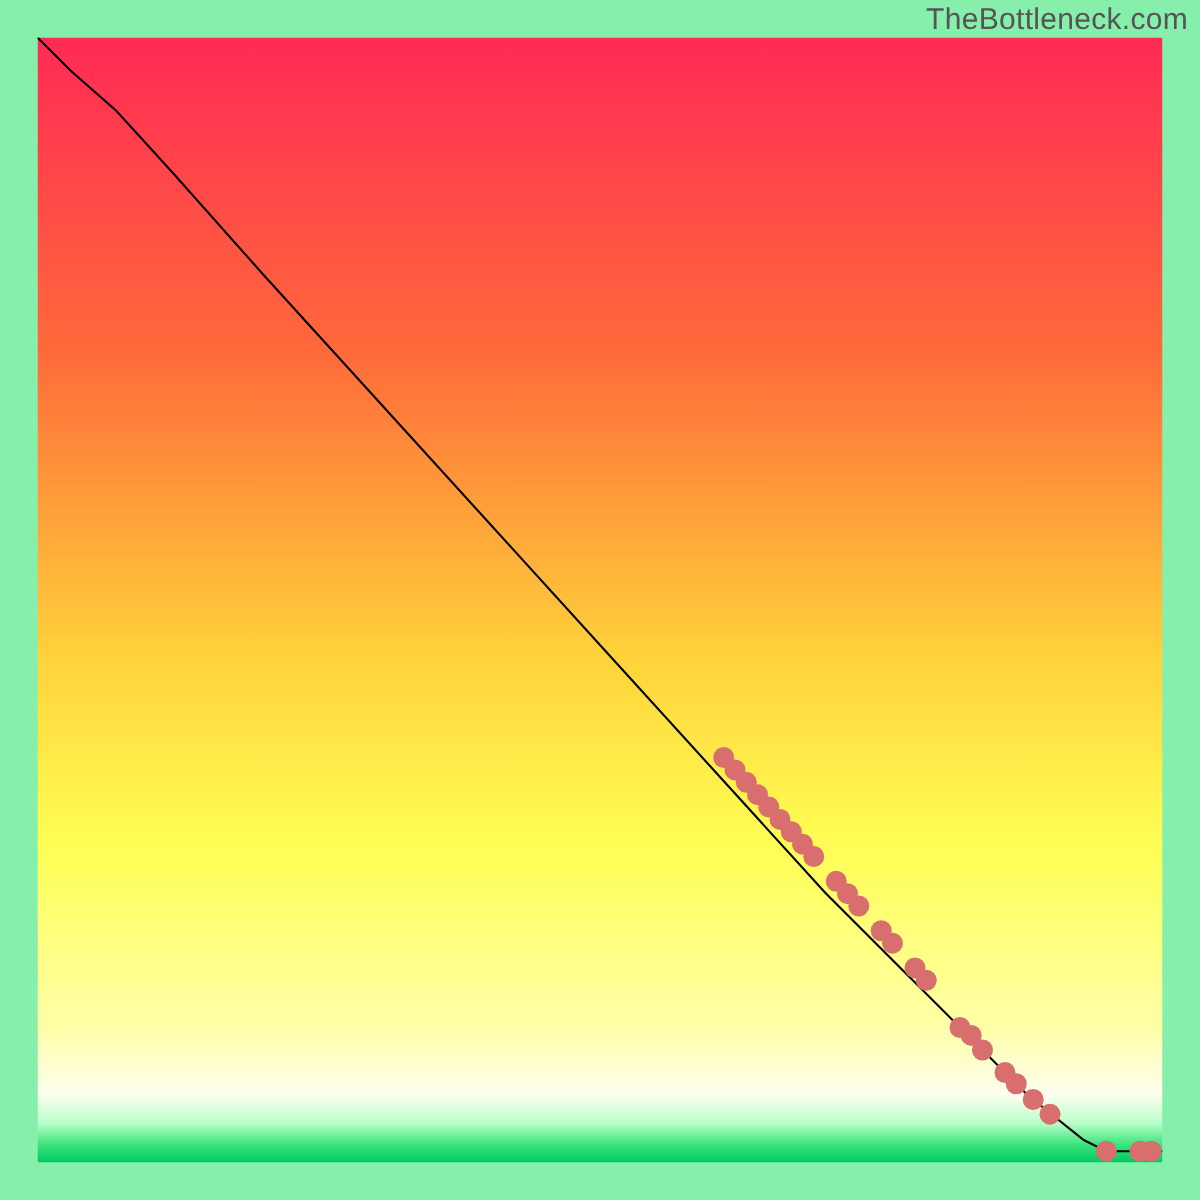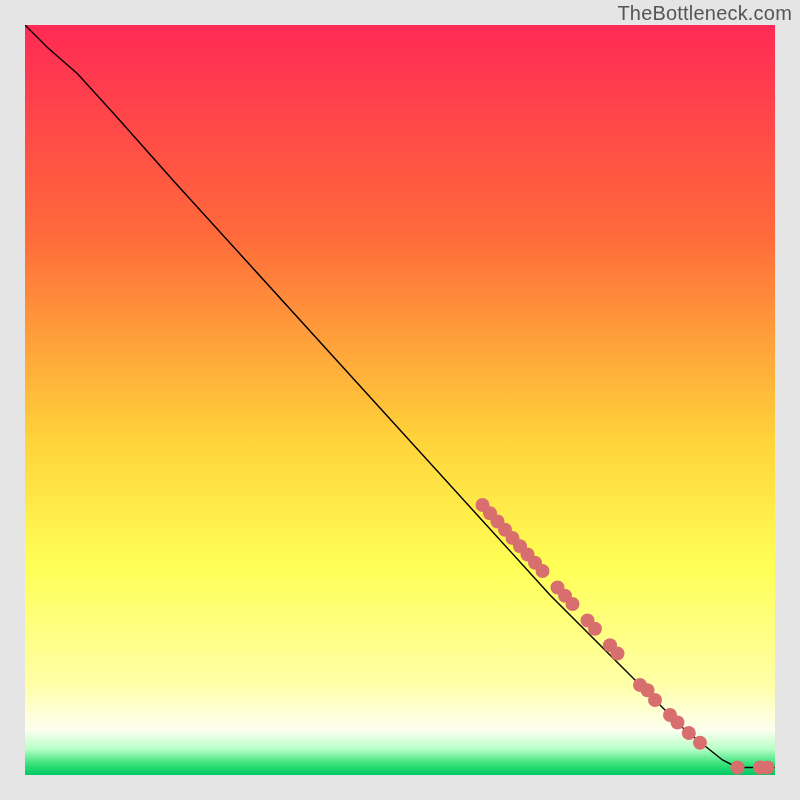--- a/index.html
+++ b/index.html
@@ -8,21 +8,21 @@
     width: 800px;
     height: 800px;
     background: #000;
     font-family: Arial, Helvetica, sans-serif;
     overflow: hidden;
   }
   .frame {
     position: relative;
     width: 800px;
     height: 800px;
-    background: #e5e5e5;
+    background: #86efac;
   }
   .watermark {
     position: absolute;
     top: 2px;
     right: 8px;
     color: #555;
     font-size: 20px;
     font-weight: 500;
     letter-spacing: 0.2px;
     user-select: none;

